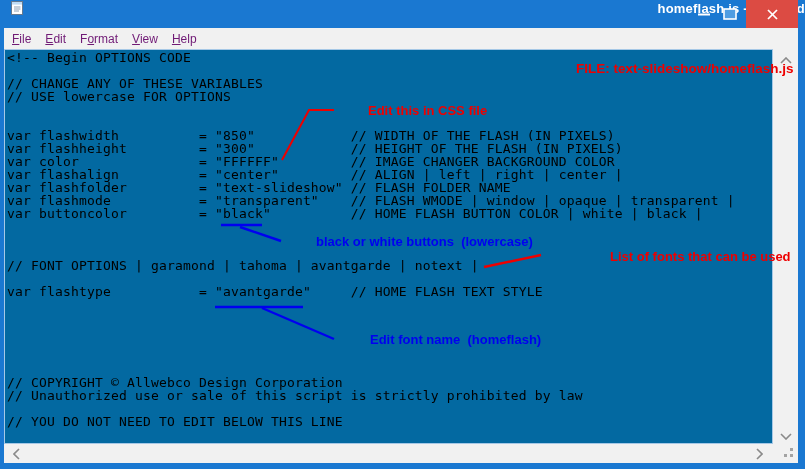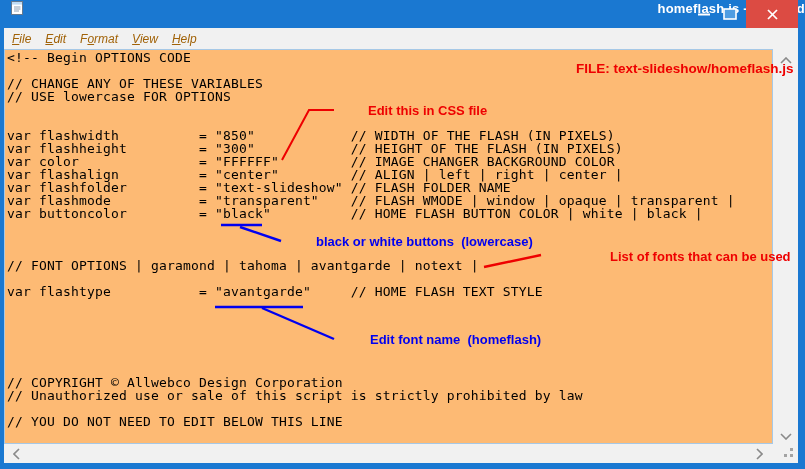--- a/index.html
+++ b/index.html
@@ -13,29 +13,29 @@
   .app-icon{margin-left:9px;width:16px;height:16px;flex:0 0 auto;}
   .title-text{margin-left:9px;color:#fff;font-size:13px;font-weight:bold;letter-spacing:.2px;}
   .winbtn{position:absolute;top:0;height:28px;display:flex;align-items:center;justify-content:center;cursor:default;}
   #btn-min{left:688px;width:32px;}
   #btn-max{left:714px;width:32px;}
   #btn-close{left:746px;width:52px;background:var(--close_button,#dc4b43);}
   
   #menubar{
     position:absolute;left:4px;top:28px;width:794px;height:21px;
     background:var(--menu_bg,#f1f1f1);display:flex;align-items:center;
-    font-size:12px;color:#a16207;font-style:italic;
+    font-size:12px;color:#701a75;
   }
   .menu-item{padding:2px 6px;margin-left:2px;}
   .menu-item u{text-decoration:underline;}
   
   #client{position:absolute;left:4px;top:49px;width:794px;height:414px;background:var(--scrollbar_bg,#f1f1f1);}
   #editarea{
     position:absolute;left:0;top:0;width:767px;height:393px;
-    background:#fdba74;border:1px solid var(--edit_border,#a6c8e6);
+    background:#0369a1;border:1px solid var(--edit_border,#a6c8e6);
     overflow:hidden;cursor:text;
   }
   #code{
     position:absolute;left:2px;top:1px;margin:0;
     font-family:"DejaVu Sans Mono",monospace;
     font-size:13px;line-height:13px;letter-spacing:0.17px;
     color:#000;white-space:pre;
   }
   
   #vscroll{position:absolute;left:770px;top:0;width:24px;height:414px;background:var(--scrollbar_bg,#f1f1f1);}

